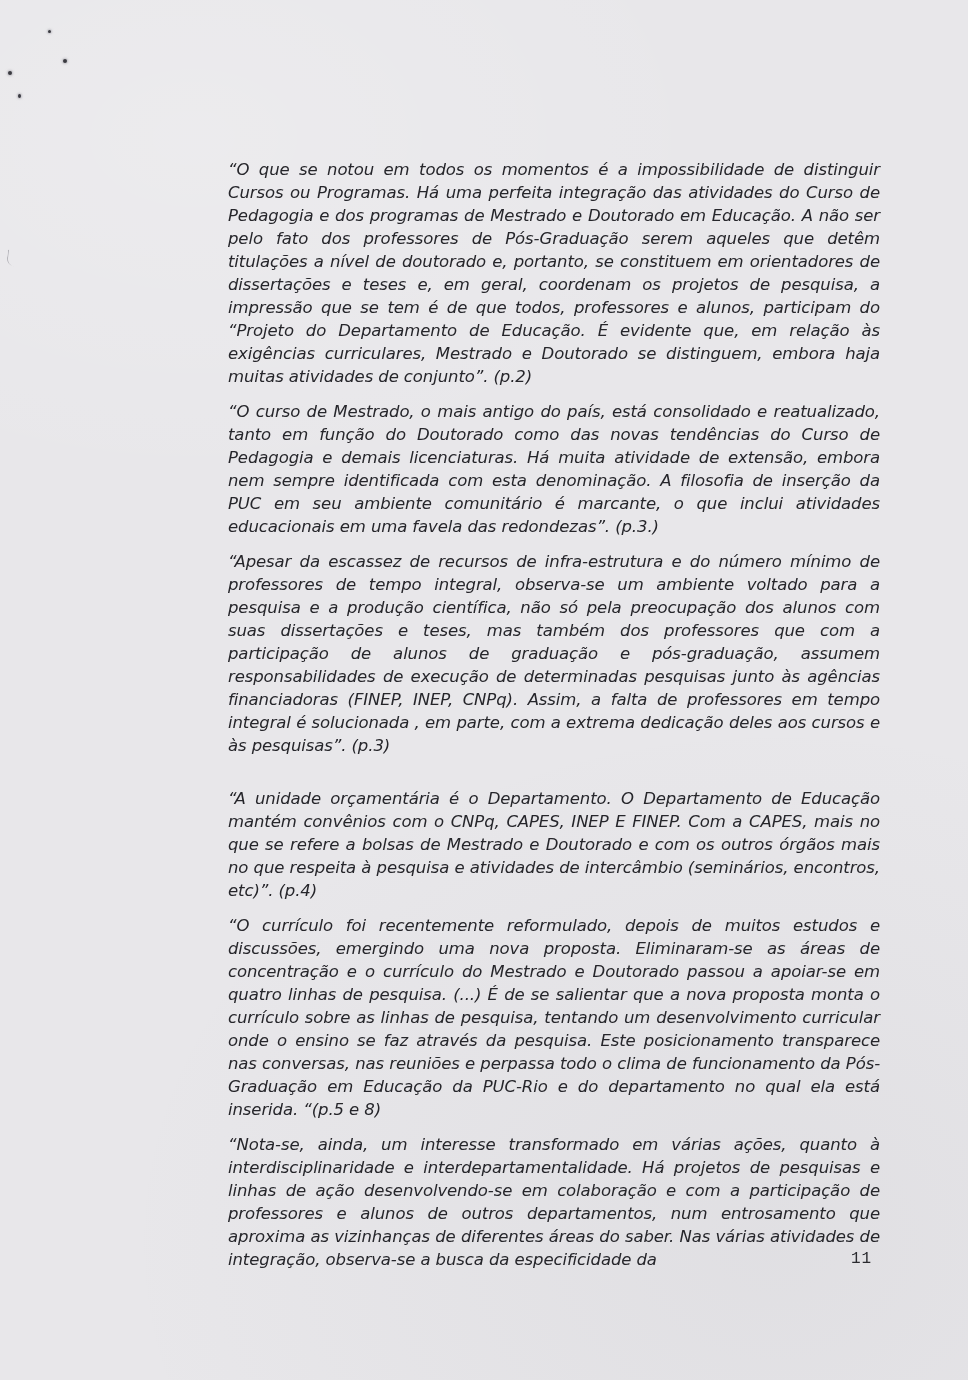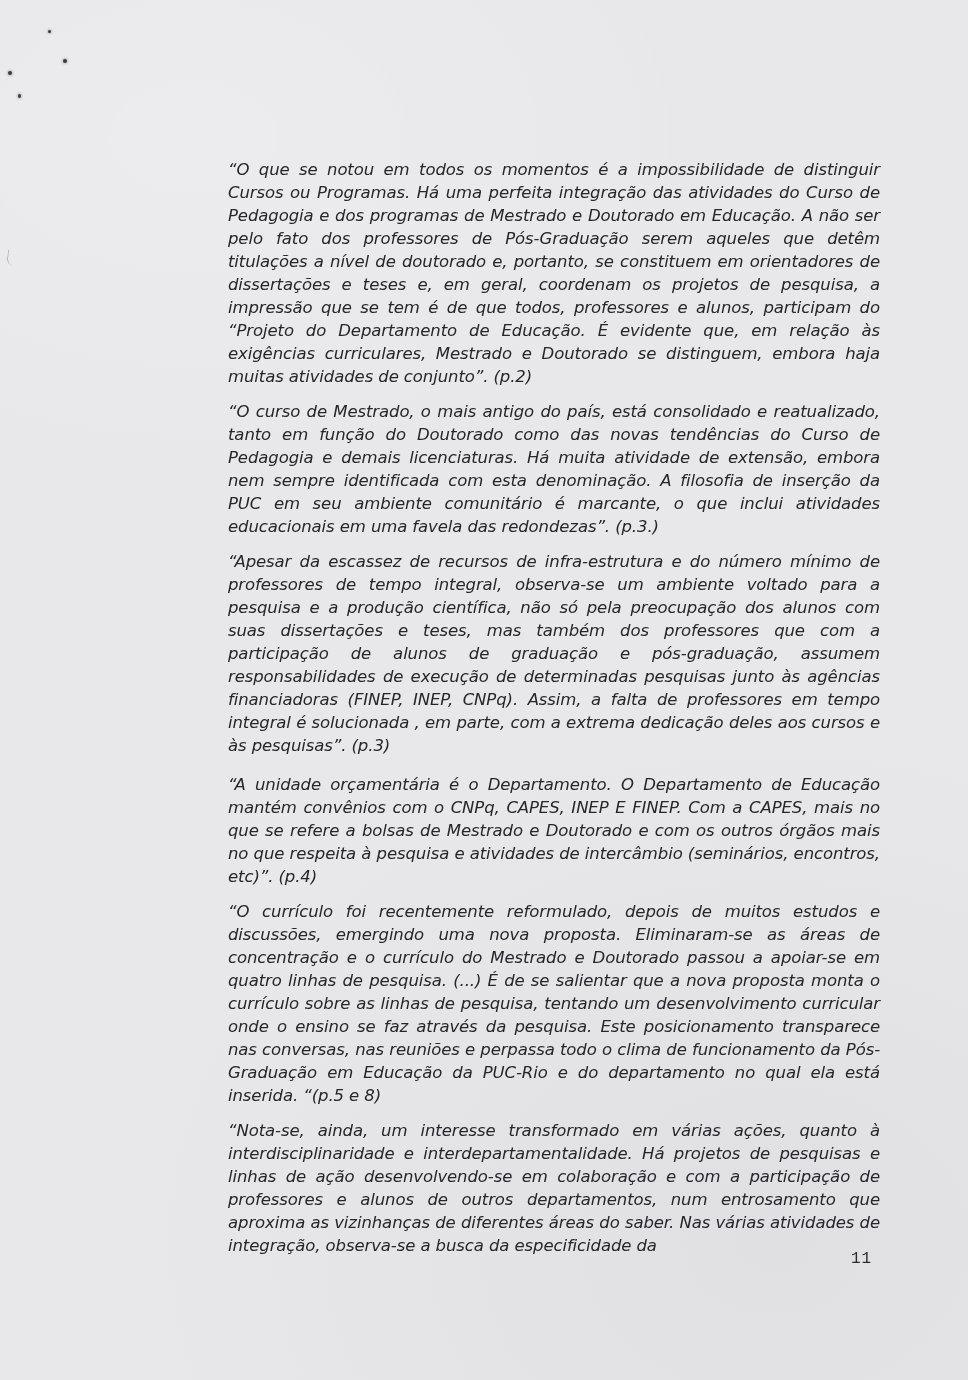--- a/index.html
+++ b/index.html
@@ -28,21 +28,21 @@
     font-size: 16.5px;
     line-height: 23px;
     text-align: justify;
     letter-spacing: -0.1px;
   }
   .text-block p {
     margin: 0 0 12px 0;
     text-rendering: optimizeLegibility;
   }
   .text-block p.extra-gap {
-    margin-top: 16px;
+    margin-top: 30px;
   }
   .page-number {
     position: absolute;
     left: 851px;
     top: 1250px;
     color: #2a2a2f;
     font-size: 16px;
     font-style: normal;
     font-family: Liberation Mono, monospace;
     letter-spacing: 1px;

